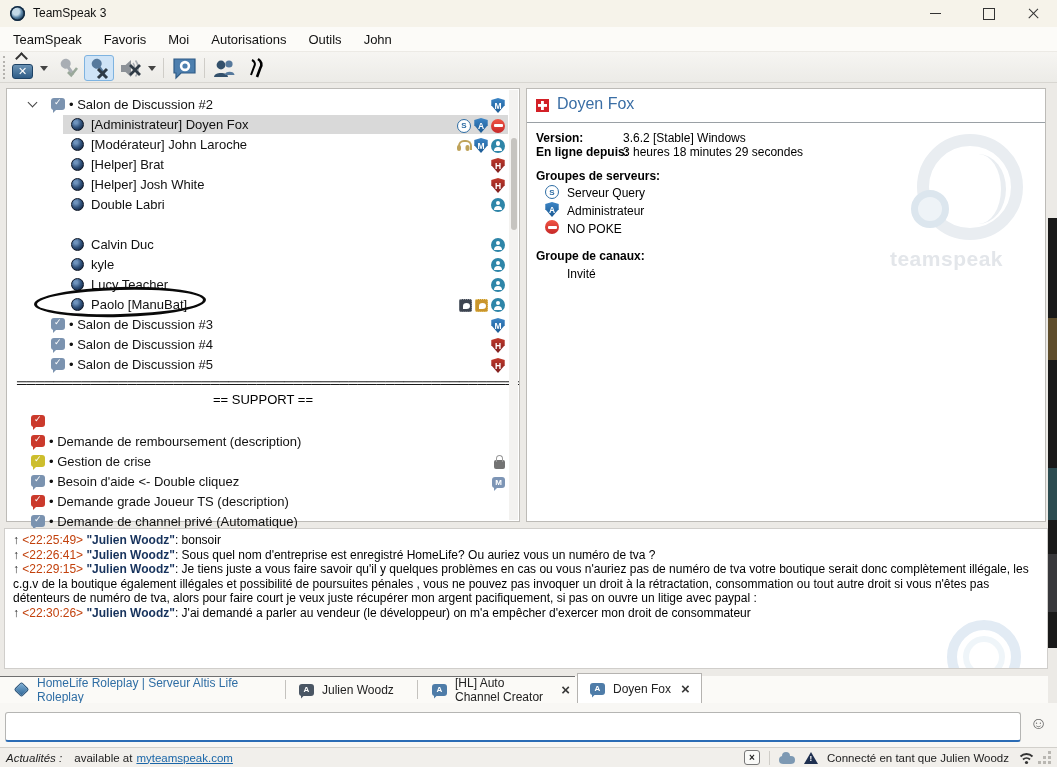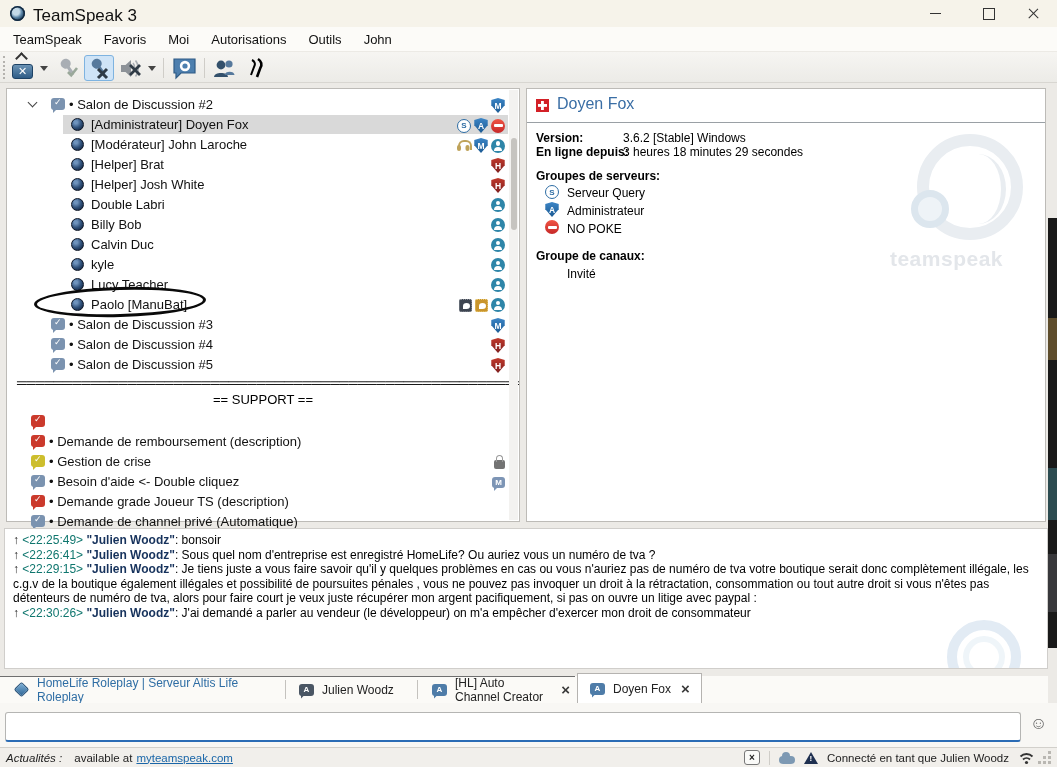--- a/index.html
+++ b/index.html
@@ -5,21 +5,21 @@
   * { margin:0; padding:0; box-sizing:border-box; }
   html,body { width:1057px; height:767px; }
   body { font-family:"Liberation Sans","DejaVu Sans",sans-serif; background:#eceae6; position:relative; overflow:hidden; }
   #app { position:absolute; inset:0; width:1057px; height:767px; background:#eceae6; }
 
   
   .titlebar { position:absolute; left:0; top:0; width:100%; height:27px; background:#f6f3ea; }
   .app-logo { position:absolute; left:10px; top:6px; width:15px; height:15px; border-radius:50%;
               background:radial-gradient(circle at 40% 38%, #c3d9e8 0 26%, #5c86a8 45%, #17344f 72%);
               box-shadow:inset 0 0 0 1.5px #122941; }
-  .wtitle { position:absolute; left:33px; top:6px; font-size:17px; color:#111; }
+  .wtitle { position:absolute; left:33px; top:6px; font-size:12px; color:#111; }
   .winbtn { position:absolute; top:0; width:34px; height:27px; display:flex; align-items:center; justify-content:center; }
   .wb-min::before { content:''; width:11px; height:1.4px; background:#333; }
   .wb-max::before { content:''; width:10px; height:10px; border:1.3px solid #333; }
   .wb-close { position:relative; }
   .wb-close::before,.wb-close::after { content:''; position:absolute; left:11px; top:13px; width:13px; height:1.4px; background:#333; }
   .wb-close::before { transform:rotate(45deg); } .wb-close::after { transform:rotate(-45deg); }
 
   
   .menubar { position:absolute; left:0; top:27px; width:100%; height:25px; background:#fcfbf8; display:flex; align-items:center; padding-left:2px; border-bottom:1px solid #eceae5; }
   .menu-item { font-size:13px; color:#111; padding:3px 11px; }
@@ -108,21 +108,21 @@
   .wm-ring { position:absolute; right:22px; top:45px; width:106px; height:106px; border:12px solid #e9edf1; border-radius:50%; }
   .wm-ring::after { content:''; position:absolute; left:-18px; top:44px; width:24px; height:24px; border:7px solid #dce6ee; border-radius:50%; background:#eef3f7; }
   .wm-ring::before { content:''; position:absolute; left:22px; top:8px; width:50px; height:70px; border-right:5px solid #e9edf1; border-radius:50%; }
   .wm-text { position:absolute; right:42px; top:158px; font-size:21px; font-weight:bold; letter-spacing:.5px; color:#e3e6ea; }
 
   
   .chatlog { position:absolute; left:4px; top:528px; width:1044px; height:141px; background:#fff; border:1px solid #d0cecb;
              padding:4px 8px; font-size:12px; line-height:14.5px; color:#000; overflow:hidden; }
   .msg { position:relative; z-index:1; }
   .m-arrow { color:#222; font-weight:bold; }
-  .m-time { color:#0f766e; }
+  .m-time { color:#c2410c; }
   .m-name { color:#16325c; font-weight:bold; }
   .chatwm { position:absolute; right:26px; bottom:-26px; width:74px; height:74px; border:10px solid #e2ebf4; border-radius:50%; z-index:0; }
   .chatwm::after { content:''; position:absolute; inset:6px; border:6px solid #eff5f9; border-radius:50%; }
 
   
   .tabstrip { position:absolute; left:0; top:676px; width:1048px; height:27px; background:#fbfaf7; }
   .tabstrip .topline { position:absolute; left:0; top:0; width:575px; border-top:1px solid #6f6f6f; }
   .tab { position:absolute; top:0; height:27px; display:flex; align-items:center; font-size:12px; color:#222; }
   .tab.active { top:-3px; height:30px; background:#fff; border:1px solid #b5b3b0; border-bottom:none; }
   .tsep { position:absolute; top:4px; height:19px; border-left:1px solid #c4c2be; }
@@ -298,27 +298,20 @@
       </div>
 
       <div class="trow" style="top:104px">
         <span class="udot" style="left:64px"></span>
         <span class="rlabel" style="left:84px">Double Labri</span>
         <span class="badges">
             <span class="member"></span>
           </span>
       </div>
 
-      <div class="trow" style="top:124px">
-        <span class="udot" style="left:64px"></span>
-        <span class="rlabel" style="left:84px">Billy Bob</span>
-        <span class="badges">
-            <span class="member"></span>
-          </span>
-      </div>
 
       <div class="trow" style="top:144px">
         <span class="udot" style="left:64px"></span>
         <span class="rlabel" style="left:84px">Calvin Duc</span>
         <span class="badges">
             <span class="member"></span>
           </span>
       </div>
 
       <div class="trow" style="top:164px">

